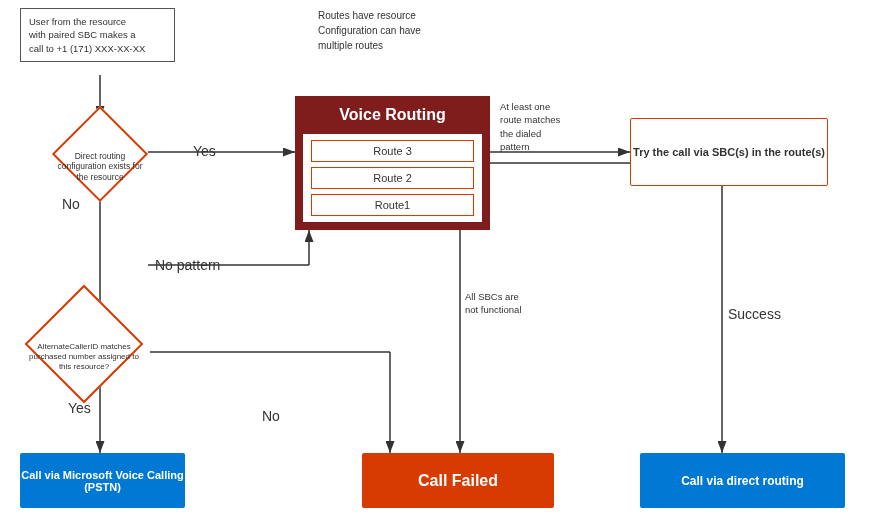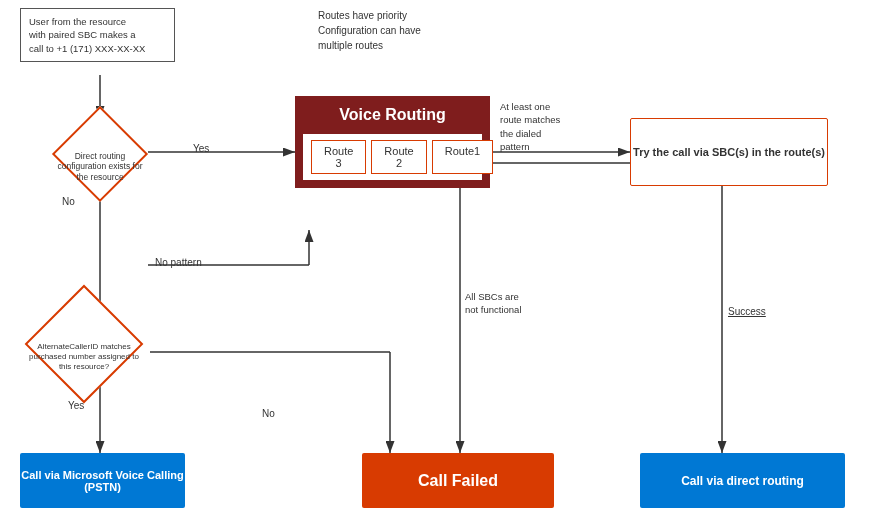--- a/index.html
+++ b/index.html
@@ -86,37 +86,37 @@
       border: 1.5px solid #555;
       background: #fff;
       padding: 6px 8px;
       font-size: 9.5px;
       line-height: 1.4;
       color: #333;
     }
     
     .arrow-label {
       position: absolute;
-      font-size: 10px;
+      font-size: 14px;
       color: #333;
       background: transparent;
     }
     .voice-routing-title {
       color: #fff;
       font-size: 16px;
       font-weight: 700;
       text-align: center;
       padding: 10px 20px;
     }
     .voice-routing-routes {
       background: #fff;
       margin: 0 8px 8px 8px;
       padding: 6px 8px;
       display: flex;
-      flex-direction: row;
+      flex-direction: column;
       gap: 5px;
     }
     .route-item {
       border: 1.5px solid #d83b01;
       background: #fff;
       color: #333;
       font-size: 11px;
       font-weight: 500;
       padding: 4px 12px;
       text-align: center;
@@ -162,21 +162,21 @@
 
   </svg>
 
   <div class="note-box" style="left:20px; top:8px; width:155px;">
     <span style="white-space:pre-line;">User from the resource
 with paired SBC makes a
 call to +1 (171) XXX-XX-XX</span>
   </div>
 
   <div style="position:absolute; left:318px; top:8px; font-size:10px; line-height:1.5; color:#333;">
-    <div>Routes have priority</div>
+    <div>Routes have resource</div>
     <div>Configuration can have</div>
     <div>multiple routes</div>
   </div>
 
   <div class="diamond-wrap" style="left:48px; top:118px; width:104px; height:72px;">
     <div class="diamond" style="width:100px; height:70px;">
       <div class="diamond-inner" style="width:68px; height:68px; top:1px; left:16px;"></div>
       <div class="diamond-text" style="position:relative;z-index:2;font-size:8.5px;line-height:1.2;">Direct routing
 configuration
 exists for the
@@ -233,19 +233,19 @@
 route matches
 the dialed
 pattern</span>
   </div>
 
   <div class="arrow-label" style="left:465px; top:290px; font-size:9.5px; line-height:1.4; text-align:left;">
     <span style="white-space:pre-line;">All SBCs are
 not functional</span>
   </div>
 
-  <div class="arrow-label" style="left:728px; top:306px;text-decoration:underline;">Success</div>
+  <div class="arrow-label" style="left:728px; top:306px;">Success</div>
 
   <div class="arrow-label" style="left:68px; top:400px;">Yes</div>
 
   <div class="arrow-label" style="left:262px; top:408px;">No</div>
 
 </div>
 
 </body></html>

